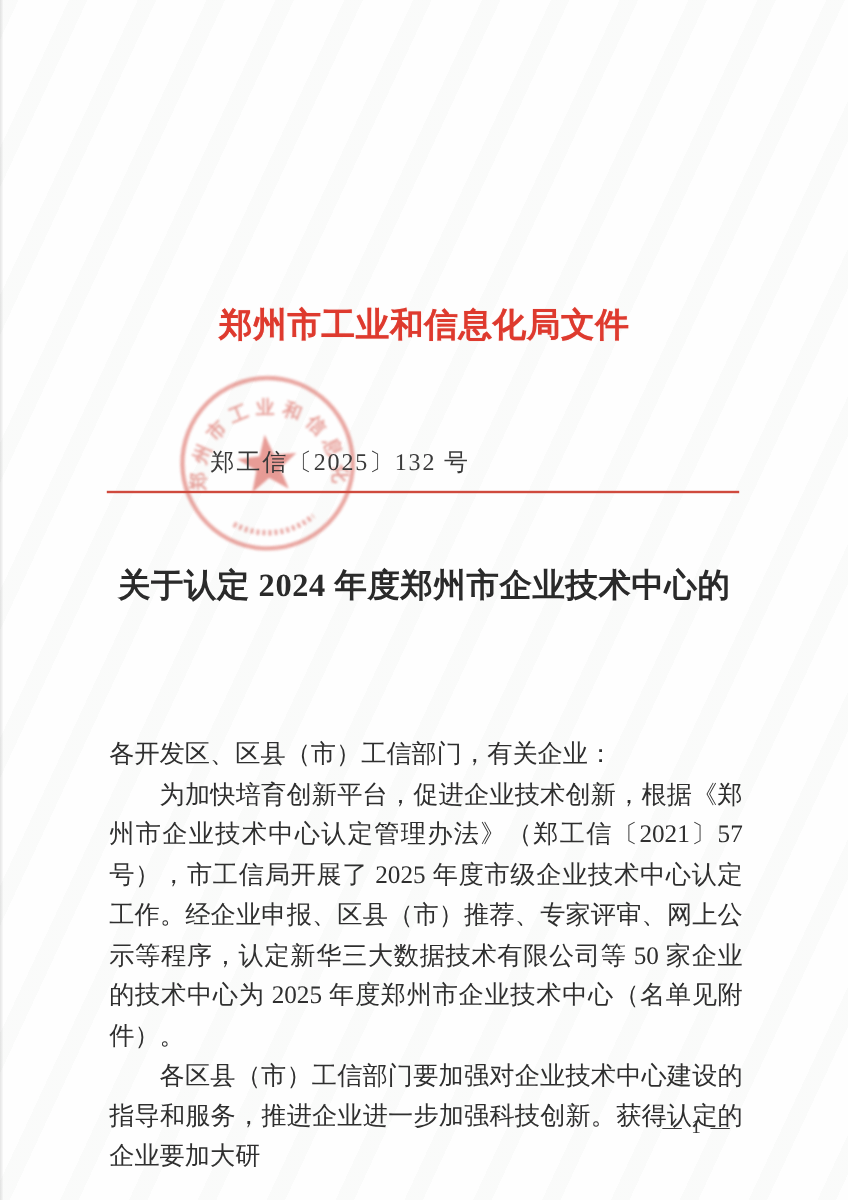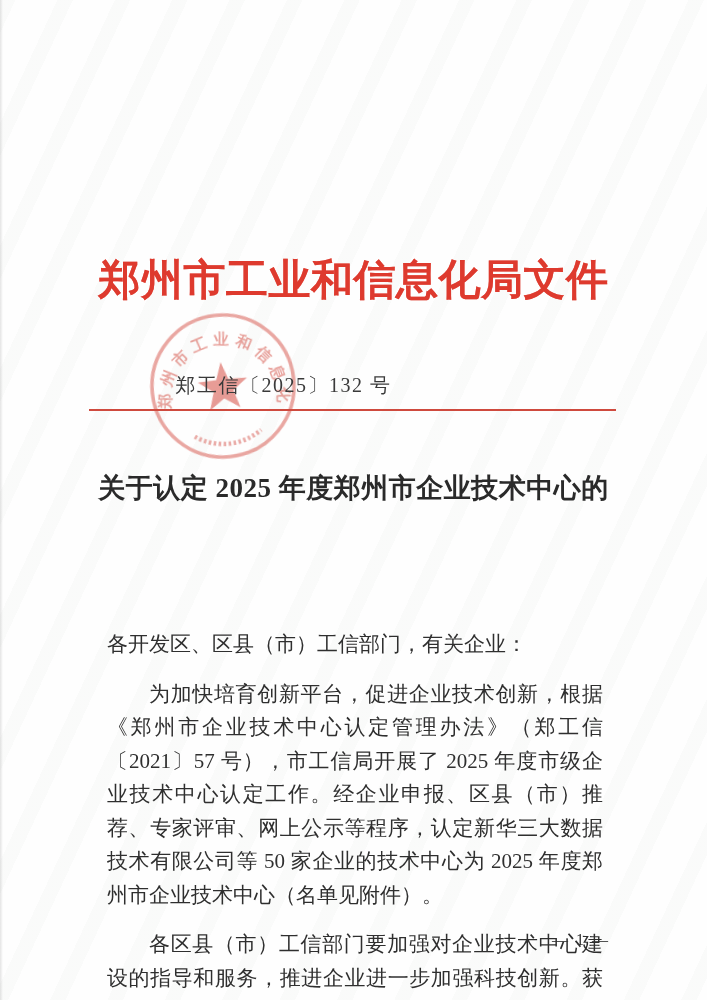--- a/index.html
+++ b/index.html
@@ -24,21 +24,21 @@
   .scan-edge {
     position: absolute; left: 0; top: 0; width: 3px; height: 100%;
     background: linear-gradient(to right, rgba(0,0,0,0.10), rgba(0,0,0,0));
     pointer-events: none;
   }
 
   .header-title {
     position: absolute;
     top: 252px; left: 0; width: 707px;
     text-align: center;
-    font-size: 42px;
+    font-size: 28px;
     font-weight: bold;
     letter-spacing: 0.5px;
     color: #de3a2e;
     text-shadow: 0 0 0.6px rgba(222,58,46,0.65);
     white-space: nowrap;
   }
 
   .seal {
     position: absolute;
     left: 142px; top: 305px;
@@ -77,21 +77,21 @@
 
   .body-text {
     position: absolute;
     top: 612px; left: 91px;
     width: 528px;
     font-size: 21px;
     line-height: 33.5px;
     color: #2f2f2f;
     text-align: justify;
   }
-  .body-text p { margin: 16px; text-indent: 2em; }
+  .body-text p { margin: 0; text-indent: 2em; }
   .body-text p.salutation { text-indent: 0; }
 
   .page-number {
     position: absolute;
     top: 931px; left: 500px;
     width: 162px;
     text-align: center;
     font-size: 16px;
     letter-spacing: 2px;
     color: #333333;
@@ -122,21 +122,21 @@
       </text>
       <path d="M 47.7 128.5 A 58 58 0 0 0 114.3 128.5" fill="none" stroke="rgba(210,72,62,0.55)" stroke-width="4.5" stroke-dasharray="2.6 2.4"></path>
     </g>
   </svg>
 
   <div class="doc-number">郑工信〔2025〕132 号</div>
 
   <div class="red-divider"></div>
 
   <div class="doc-title">
-    <div>关于认定 2025 年度郑州市企业技术中心的</div>
+    <div>关于认定 2024 年度郑州市企业技术中心的</div>
   </div>
 
   <div class="body-text">
     <p class="salutation">各开发区、区县（市）工信部门，有关企业：</p>
     <p>为加快培育创新平台，促进企业技术创新，根据《郑州市企业技术中心认定管理办法》（郑工信〔2021〕57 号），市工信局开展了 2025 年度市级企业技术中心认定工作。经企业申报、区县（市）推荐、专家评审、网上公示等程序，认定新华三大数据技术有限公司等 50 家企业的技术中心为 2025 年度郑州市企业技术中心（名单见附件）。</p>
     <p>各区县（市）工信部门要加强对企业技术中心建设的指导和服务，推进企业进一步加强科技创新。获得认定的企业要加大研</p>
   </div>
 
   <div class="page-number">— 1 —</div>
 </div>

